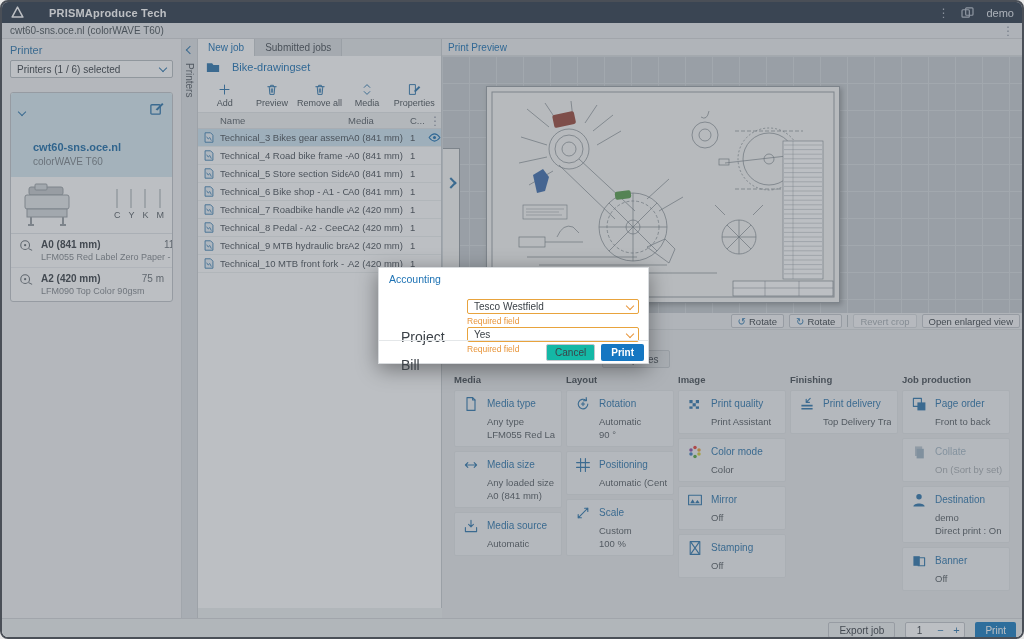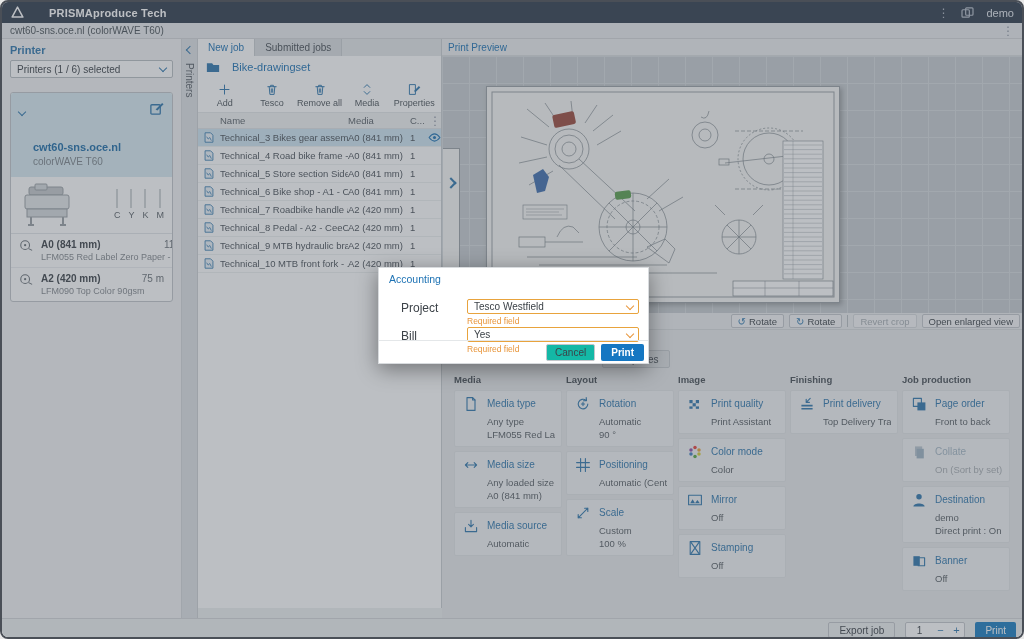--- a/index.html
+++ b/index.html
@@ -13,21 +13,21 @@
   .titlebar .tb-right { margin-left:auto; display:flex; align-items:center; gap:12px; color:#cfd6de; }
   .kebab { font-size:12px; line-height:10px; color:#8b93a0; cursor:pointer; }
   .titlebar .kebab { color:#aeb6c1; }
   .user-name { font-size:11px; color:#e2e7ec; }
   .subbar { position:absolute; left:0; top:21px; width:100%; height:16px; background:#e9ebed; border-bottom:1px solid #d3d6d9; display:flex; align-items:center; padding:0 8px; }
   .subbar .ctx { font-size:10px; color:#4a5258; }
   .subbar .kebab { margin-left:auto; }
 
   
   .left-panel { position:absolute; left:0; top:37px; width:180px; height:579px; background:#f2f3f4; border-right:1px solid #d4d7da; padding:5px 8px; }
-  .panel-label { font-size:11px; color:#2f77ad; margin-bottom:4px;font-weight:bold; }
+  .panel-label { font-size:11px; color:#2f77ad; margin-bottom:4px; }
   .select { position:relative; background:#fff; border:1px solid #b9bec2; border-radius:2px; height:18px; display:flex; align-items:center; padding:0 18px 0 6px; font-size:10px; color:#3c4248; cursor:pointer; }
   .chev { width:6px; height:6px; border-right:1.6px solid #2f77ad; border-bottom:1.6px solid #2f77ad; display:inline-block; }
   .chev.down { transform:rotate(45deg); }
   .chev.right { transform:rotate(-45deg); }
   .chev.left  { transform:rotate(135deg); }
   .select .chev { position:absolute; right:6px; top:4px; }
   .printer-card { margin-top:14px; border:1px solid #c2c6ca; border-radius:3px; background:#fff; overflow:hidden; }
   .pc-head { background:#d8ebf2; display:flex; align-items:flex-start; padding:8px 8px 10px 8px; gap:8px; cursor:pointer; }
   .pc-head .chev { margin-top:8px; }
   .pc-names { flex:1; }
@@ -111,21 +111,21 @@
   .stepper { display:flex; align-items:center; border:1px solid #c3c7cb; border-radius:2px; background:#fff; height:16px; }
   .stepper .val { width:26px; text-align:center; font-size:10px; color:#3c4248; }
   .stepper .st-btn { width:16px; text-align:center; font-size:11px; color:#2f77ad; cursor:pointer; }
   .print-btn { height:17px; min-width:40px; background:#1a7dc1; color:#fff; font-size:10px; border:none; border-radius:2px; padding:0 10px; cursor:pointer; }
 
   
   .dim { position:absolute; inset:0; background:rgba(78,86,96,.38); z-index:40; pointer-events:none; }
   .modal { position:absolute; left:376px; top:265px; width:271px; height:97px; background:#fff; z-index:60; box-shadow:0 5px 20px rgba(0,0,0,.4); border:1px solid #d8dbde; }
   .modal-title { position:absolute; left:10px; top:5px; font-size:10.5px; color:#1d72b4; }
   .m-row { position:absolute; left:22px; display:flex; }
-  .m-label { width:66px; font-size:12px; color:#3c4248; padding-top:2px; }
+  .m-label { width:66px; font-size:14px; color:#3c4248; padding-top:2px;margin-top:28px; }
   .m-select { position:relative; width:172px; height:15px; border:1px solid #e8a33d; border-radius:2px; background:#fff; font-size:10px; color:#3c4248; display:flex; align-items:center; padding:0 16px 0 6px; cursor:pointer; }
   .m-select .chev { position:absolute; right:5px; top:3px; border-color:#e8953a; }
   .m-req { position:absolute; left:88px; font-size:8.5px; color:#e8953a; }
   .m-footer { position:absolute; left:0; bottom:0; width:100%; height:23px; border-top:1px solid #e4e7e9; display:flex; align-items:center; justify-content:flex-end; gap:6px; padding:0 4px; }
   .m-cancel { height:17px; font-size:10px; color:#3c4248; background:#14b8a6; border:1px solid #c3c7cb; border-radius:2px; padding:0 8px; cursor:pointer; }
   .m-print { height:17px; font-size:10px; font-weight:bold; color:#fff; background:#1577c2; border:none; border-radius:2px; padding:0 10px; cursor:pointer; }
 
   svg.icon { display:block; }
   .drawing { position:absolute; inset:0; }
 </style>
@@ -265,21 +265,21 @@
           <div class="lb">Add</div>
         </div>
         <div class="jt-item">
           <div class="ic">
             <span>
               <svg class="icon" width="14" height="15" viewBox="0 0 20 20">
                 <path d="M4 6h12M8 6V4h4v2M6 6l1 11h6l1-11M9 9v5M11 9v5" fill="none" stroke="#2f77ad" stroke-width="1.4" stroke-linecap="round" stroke-linejoin="round"></path>
               </svg>
             </span>
           </div>
-          <div class="lb">Tesco</div>
+          <div class="lb">Preview</div>
         </div>
         <div class="jt-item">
           <div class="ic">
             <span>
               <svg class="icon" width="14" height="15" viewBox="0 0 20 20">
                 <path d="M4 6h12M8 6V4h4v2M6 6l1 11h6l1-11M9 9v5M11 9v5" fill="none" stroke="#2f77ad" stroke-width="1.4" stroke-linecap="round" stroke-linejoin="round"></path>
               </svg>
             </span>
           </div>
           <div class="lb">Remove all</div>

